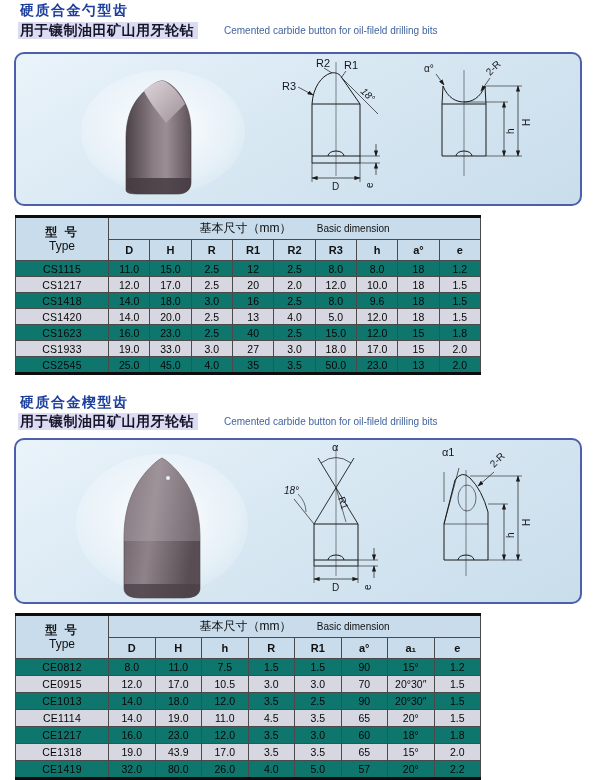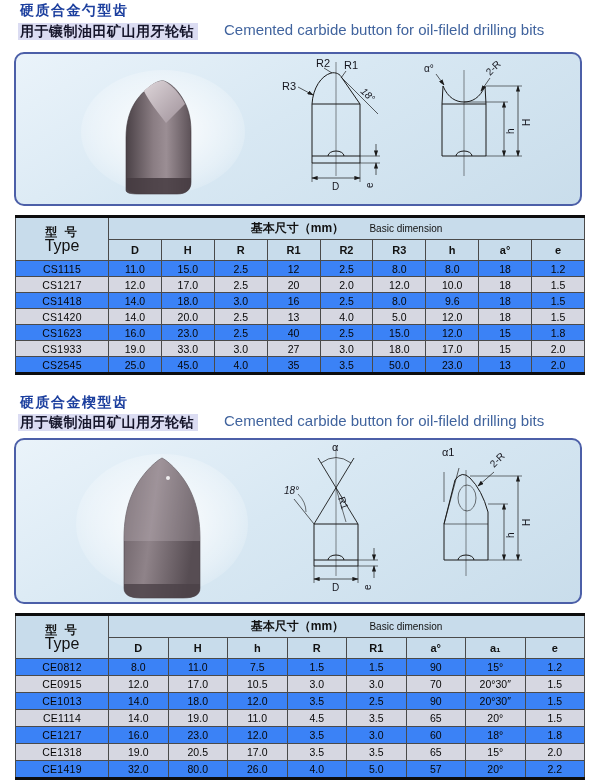--- a/index.html
+++ b/index.html
@@ -11,44 +11,44 @@
   .sec{position:absolute;left:0;width:600px;padding-left:9px;}
   #sec1{top:0;height:392px;}
   #sec2{top:392px;height:388px;}
 
   .title{position:absolute;left:20px;top:2px;font-size:14px;font-weight:bold;
     color:#1c3f9e;letter-spacing:1.5px;}
   .subrow{position:absolute;left:18px;height:17px;white-space:nowrap;}
   #sec1 .subrow{top:21px;} #sec2 .subrow{top:20px;}
   .sub-zh{display:inline-block;background:#dbdcf2;color:#15152a;font-weight:bold;
     font-size:14px;line-height:16px;padding:0 4px 1px 2px;min-width:156px;letter-spacing:.5px;}
-  .sub-en{color:#41649e;font-size:15px;margin-left:26px;vertical-align:1px;}
+  .sub-en{color:#41649e;font-size:10px;margin-left:26px;vertical-align:1px;}
 
   .figure-box{position:absolute;left:14px;width:568px;box-sizing:border-box;
     border:2px solid #4c5fa8;border-radius:10px;
     background:linear-gradient(150deg,#eaf3fa 0%,#d8e8f3 45%,#c9ddeb 100%);}
   #sec1 .figure-box{top:52px;height:154px;}
   #sec2 .figure-box{top:46px;height:166px;}
   .photo{position:absolute;}
   #sec1 .photo{left:62px;top:6px;}
   #sec2 .photo{left:56px;top:4px;}
   .drawing{position:absolute;right:4px;top:2px;}
 
-  table.spec{position:absolute;left:15px;width:570px;border-collapse:collapse;
-    table-layout:fixed;background:#3b82f6;
+  table.spec{position:absolute;left:15px;width:466px;border-collapse:collapse;
+    table-layout:fixed;background:#0f766e;
     border-top:3px solid #0d0d0d;border-bottom:3px solid #0d0d0d;}
   #sec1 table.spec{top:215px;}
   #sec2 table.spec{top:221px;}
   .spec th,.spec td{border:1px solid #4a4a4a;padding:0;text-align:center;}
   .spec thead th{background:#c8dceb;}
   .type-th{width:92px;font-size:12px;line-height:14px;}
   .type-th .zh{font-weight:bold;letter-spacing:2px;}
-  .type-th .en{font-weight:normal;font-size:16px;}
+  .type-th .en{font-weight:normal;font-size:12px;}
   .dim-th{height:21px;font-size:12px;}
-  .dim-th .zh{font-weight:bold;}
+  .dim-th .zh{font-weight:normal;}
   .dim-th .en2{font-weight:normal;font-size:10px;margin-left:22px;}
   .col-th{height:20px;font-size:11px;font-weight:bold;}
   .spec tbody td{font-size:10.5px;color:#060606;}
   #sec1 tbody td{height:15px;}
   #sec2 tbody td{height:16px;}
   .spec tbody tr:nth-child(even){background:#d6d7e1;}
   .type-cell{letter-spacing:.3px;}
 
   svg text{font-family:"Liberation Sans","DejaVu Sans",sans-serif;fill:#15151d;}
   .dlab{font-size:10px;}
@@ -420,21 +420,21 @@
           <td>12.0</td>
           <td>3.5</td>
           <td>3.0</td>
           <td>60</td>
           <td>18°</td>
           <td>1.8</td>
         </tr>
         <tr>
           <td class="type-cell">CE1318</td>
           <td>19.0</td>
-          <td>20.5</td>
+          <td>43.9</td>
           <td>17.0</td>
           <td>3.5</td>
           <td>3.5</td>
           <td>65</td>
           <td>15°</td>
           <td>2.0</td>
         </tr>
         <tr>
           <td class="type-cell">CE1419</td>
           <td>32.0</td>

